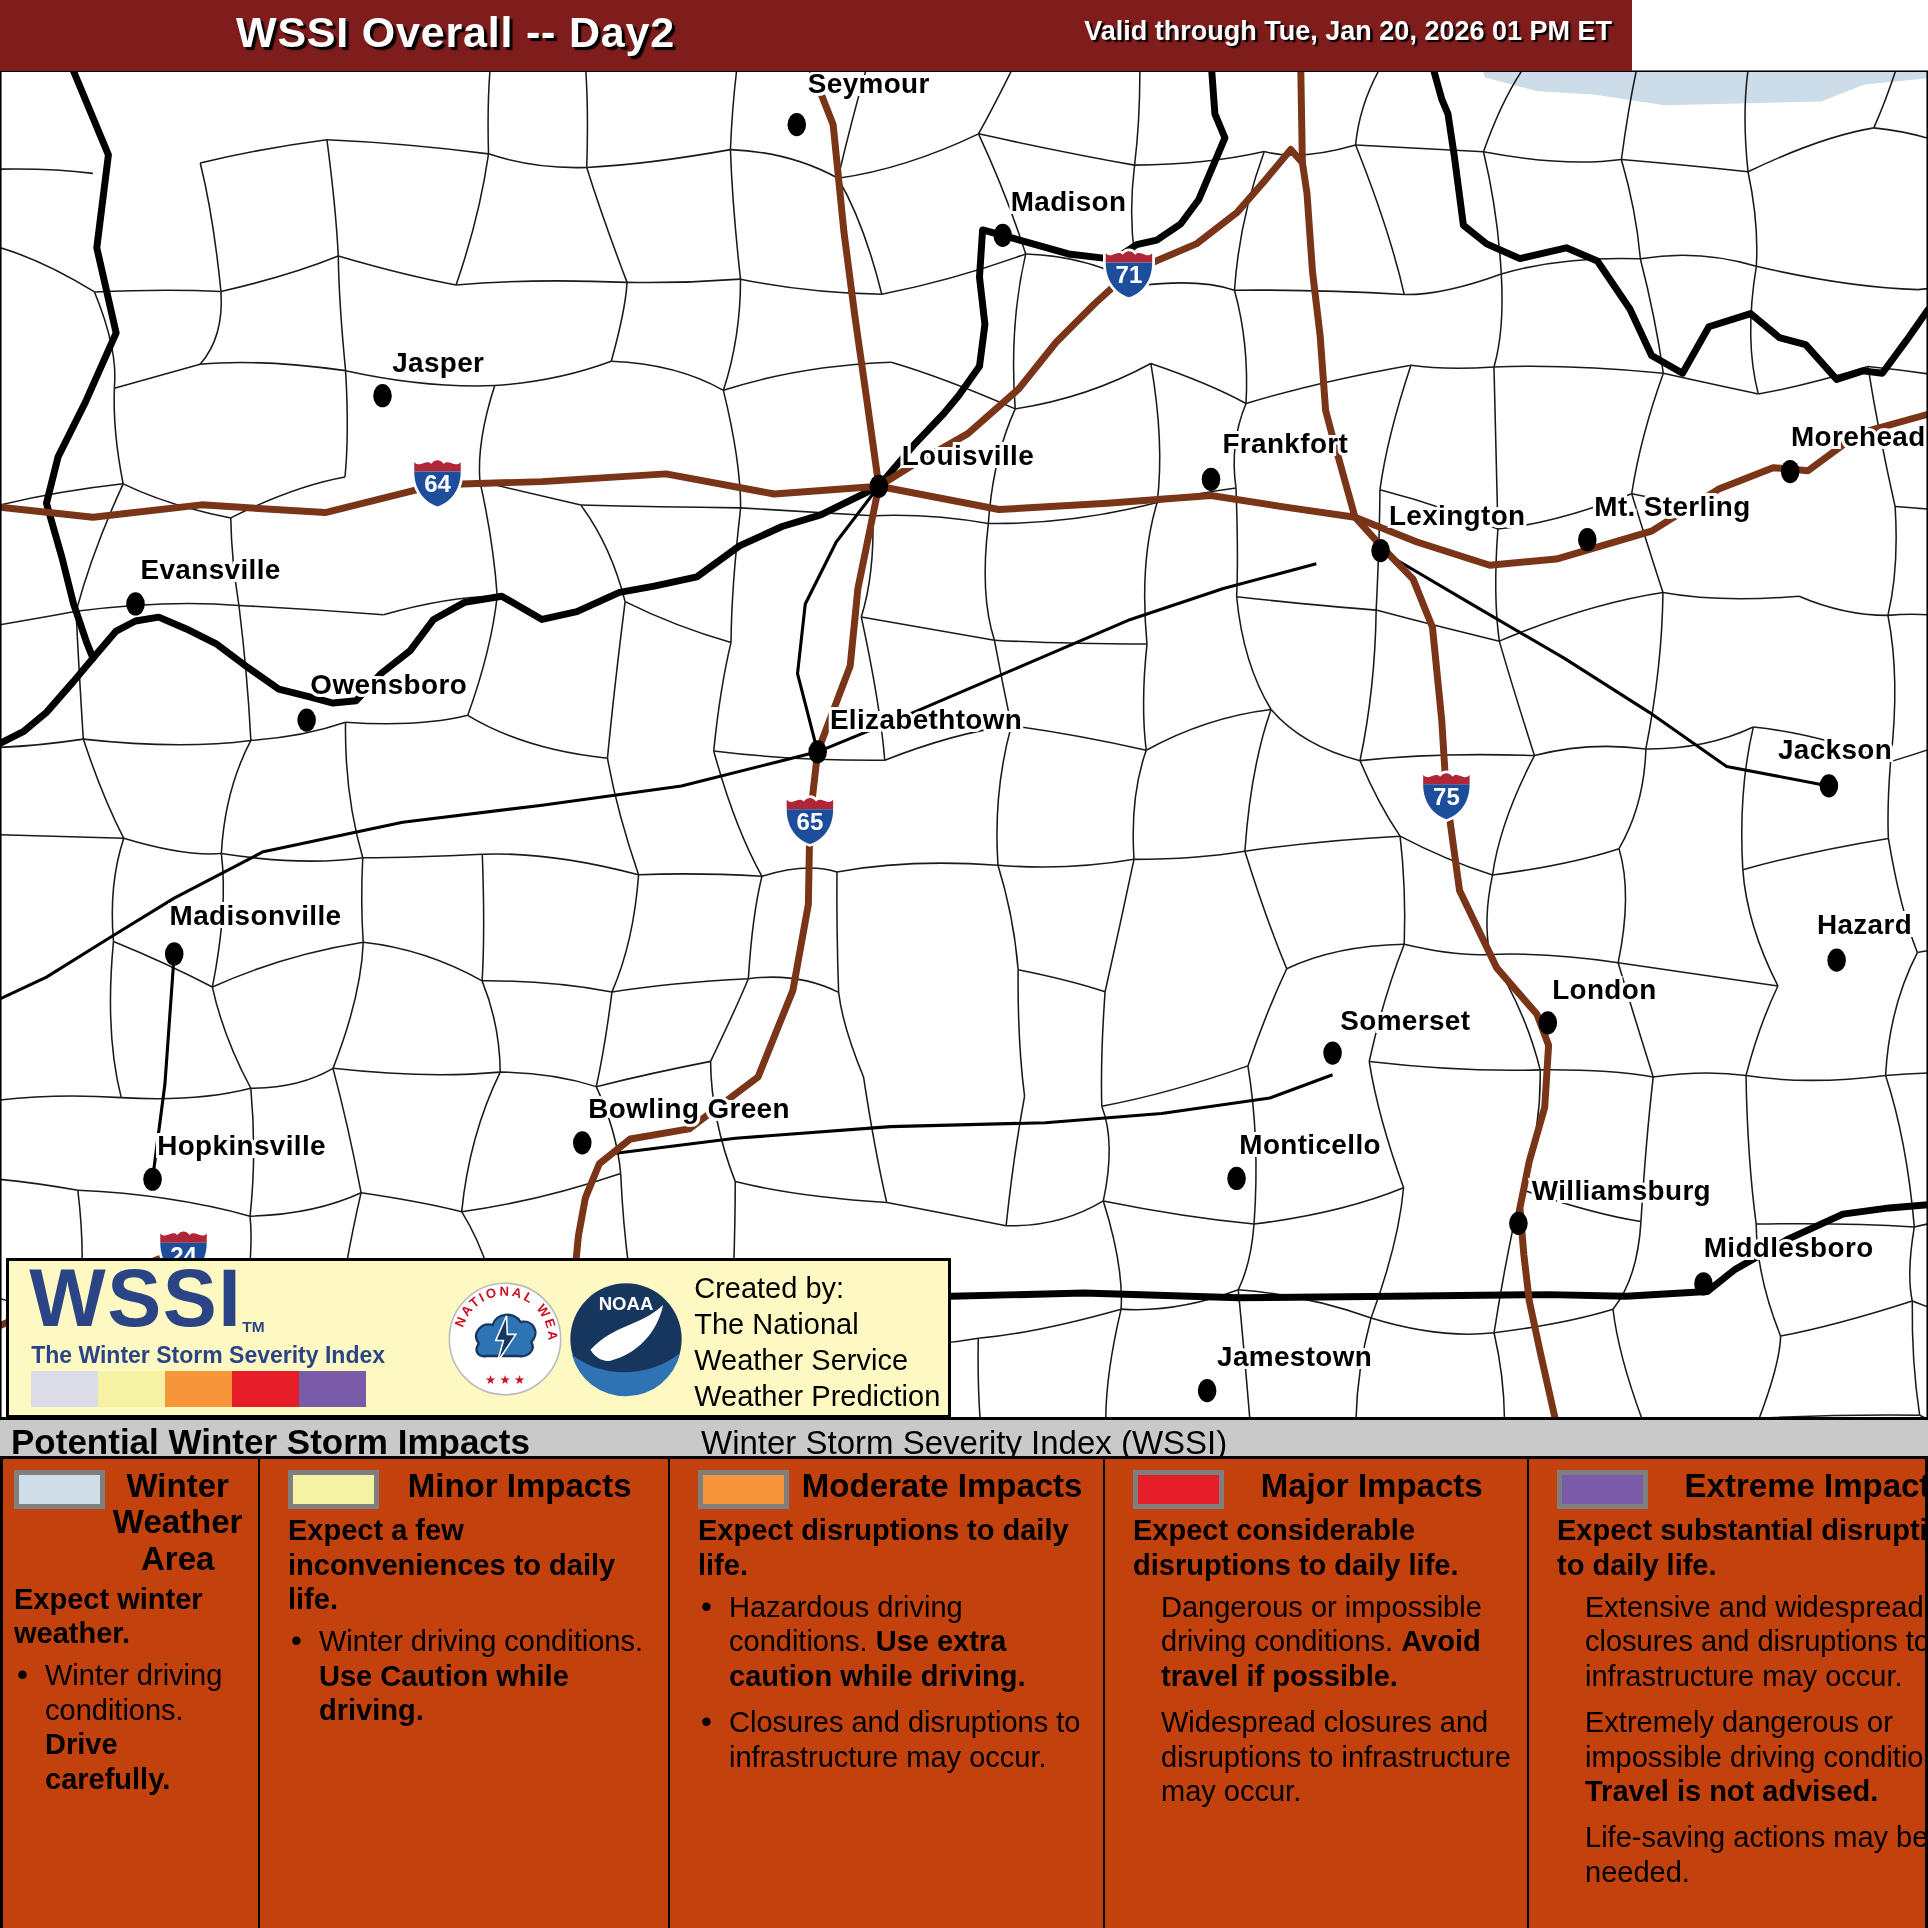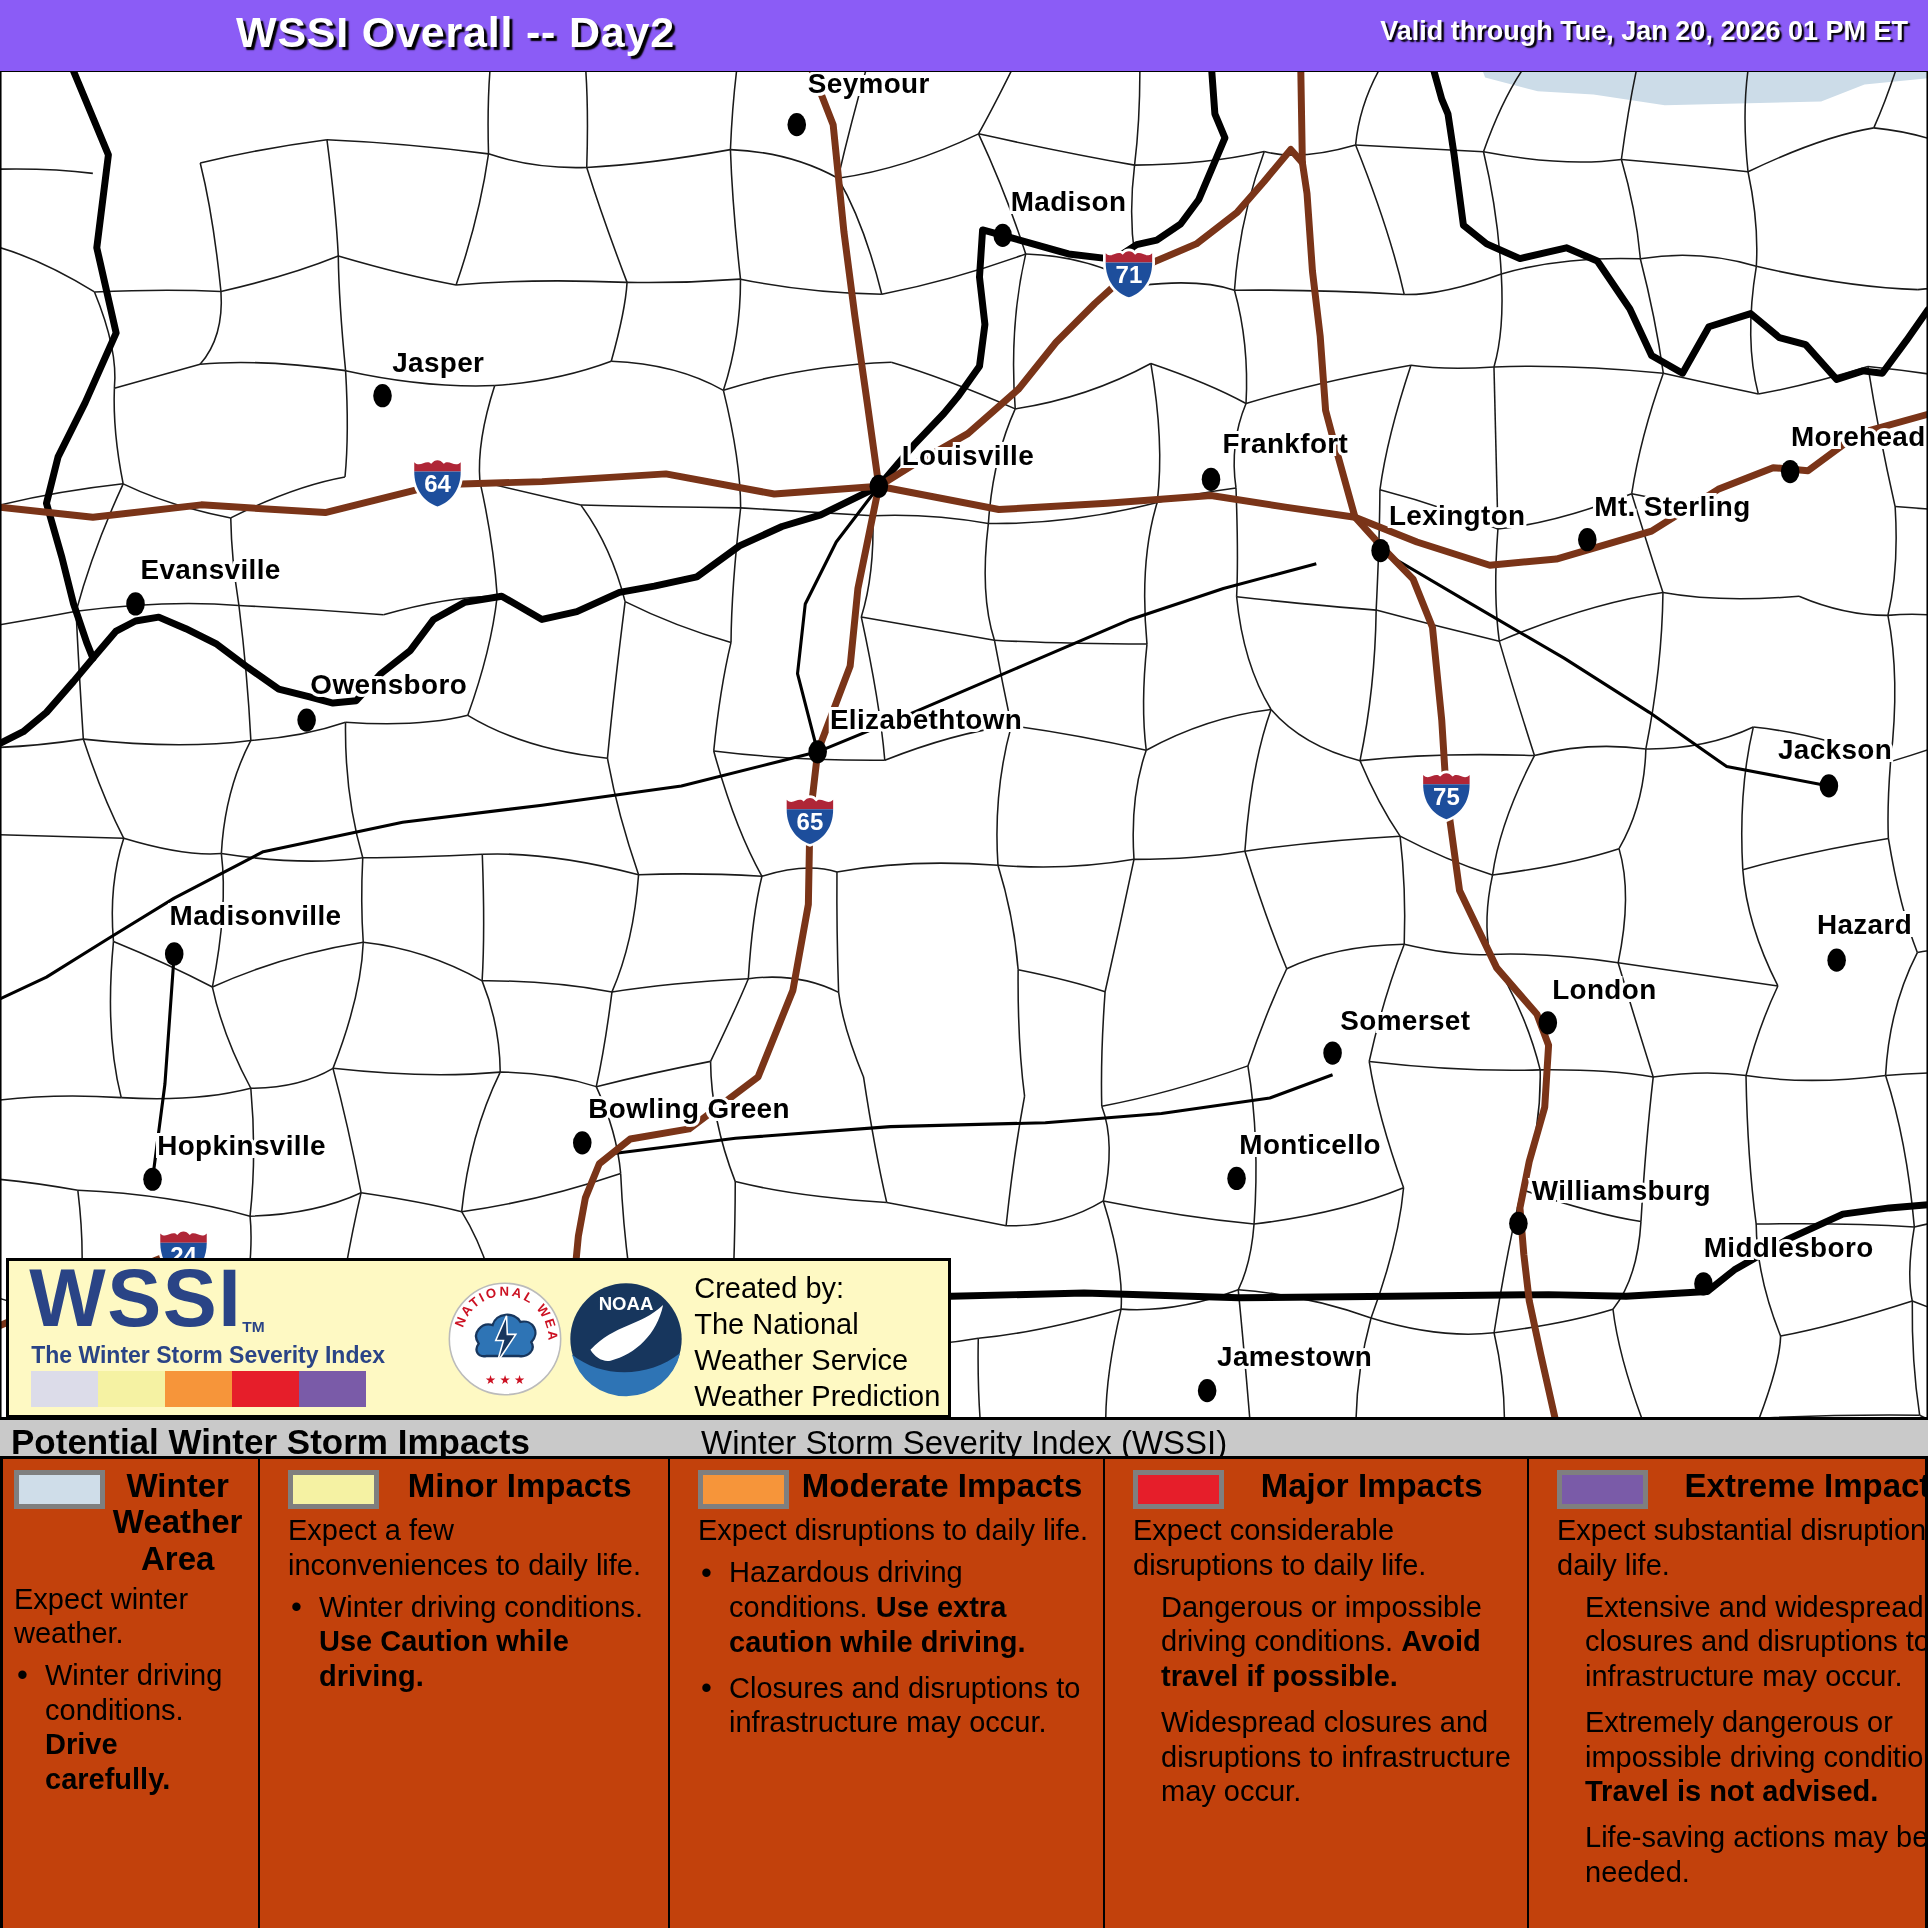--- a/index.html
+++ b/index.html
@@ -1,19 +1,19 @@
 <!DOCTYPE html>
 <html style="font-size:12.4px"><head>
 <meta charset="utf-8">
 <style>
   html,body{margin:0;padding:0;background:#ffffff;}
   body{width:1928px;height:1928px;position:relative;font-family:"Liberation Sans",sans-serif;overflow:hidden;}
   #stage{position:absolute;left:0;top:0;width:1928px;height:1928px;}
   
-  #header{position:absolute;left:0;top:0;width:1928px;height:71px;background:#8b5cf6;z-index:30;}
+  #header{position:absolute;left:0;top:0;width:1632px;height:71px;background:#7f1d1d;z-index:30;}
   #header .title{position:absolute;left:236px;top:7.7px;font-size:43px;font-weight:bold;color:#fff;text-shadow:3.1px 3.1px 1.5px #000;letter-spacing:0.8px;}
   #header .valid{position:absolute;right:20px;top:15.5px;font-size:27px;font-weight:bold;color:#fff;text-shadow:2.3px 2.3px 1.5px #000;}
   
   #mapsvg{position:absolute;left:0;top:0;z-index:1;}
   .city-dot{fill:#000;}
   .city-label{font-family:"Liberation Sans",sans-serif;font-size:36px;font-weight:bold;fill:#000;stroke:#fff;stroke-width:8px;paint-order:stroke;letter-spacing:0.5px;}
   .shield-num{font-family:"Liberation Sans",sans-serif;font-size:31px;font-weight:bold;fill:#fff;text-anchor:middle;}
   
   #logobox{position:absolute;left:6.2px;top:1258px;width:945px;height:160px;background:#fef9c3;border:3.9px solid #000;box-sizing:border-box;z-index:20;}
   #wssi-word{position:absolute;left:20px;top:-9.3px;font-size:81px;font-weight:bold;color:#2a4486;font-family:"Liberation Sans",sans-serif;letter-spacing:1.5px;}
@@ -28,21 +28,21 @@
   #impactbar .l{position:absolute;left:11px;top:1.5px;font-size:35px;font-weight:bold;color:#000;}
   #impactbar .c{position:absolute;left:701px;top:3.9px;font-size:33px;color:#000;}
   #impactbar .r{position:absolute;right:11px;top:1.5px;font-size:35px;font-weight:bold;color:#000;}
   
   #legend{position:absolute;left:0;top:1459px;width:1928px;height:585px;background:#c2410c;display:flex;z-index:25;border-left:3.1px solid #000;border-right:3.1px solid #000;border-bottom:4.6px solid #000;box-sizing:border-box;gap:17px;}
   .leg-col{height:100%;box-sizing:border-box;padding:7.7px 7.7px 0 11px;border-right:2.3px solid #000;}
   .leg-col:last-child{border-right:none;}
   .leg-head{display:flex;align-items:flex-start;margin-bottom:4.6px;}
   .leg-swatch{flex:0 0 auto;width:91px;height:39px;border:5.4px solid #7f7f7f;box-sizing:border-box;margin-top:3.1px;}
   .leg-title{flex:1 1 auto;text-align:center;font-size:33px;font-weight:bold;line-height:1.1;padding-top:1.5px;}
-  .leg-lead{font-size:29px;font-weight:normal;line-height:1.18;margin:1.5px 0 7.7px 0;}
+  .leg-lead{font-size:29px;font-weight:bold;line-height:1.18;margin:1.5px 0 7.7px 0;}
   .leg-item{position:relative;font-size:29px;line-height:1.2;margin:0 0 11px 0;padding-left:31px;}
   .leg-item .blt{position:absolute;left:3.1px;top:-1.5px;font-size:31px;}
   .leg-item.nb{padding-left:28px;}
   .leg-item b{font-weight:bold;}
 </style>
 </head>
 <body>
 
 <div id="stage">
 

